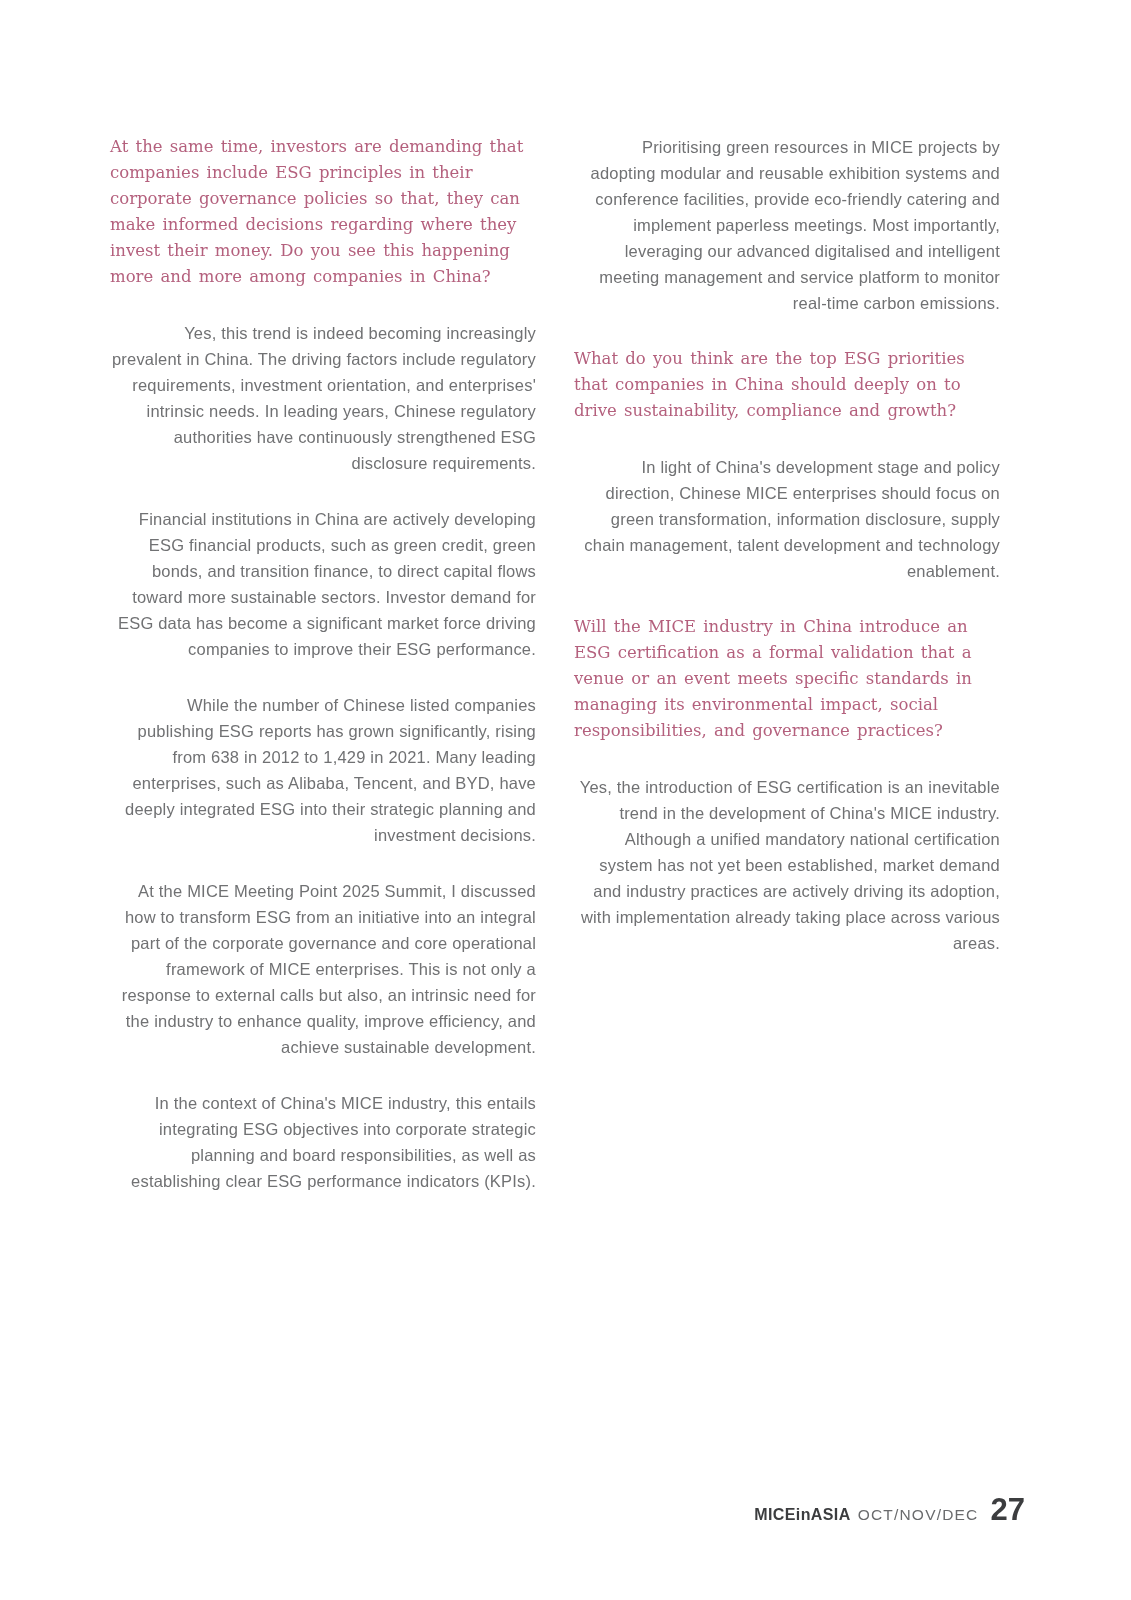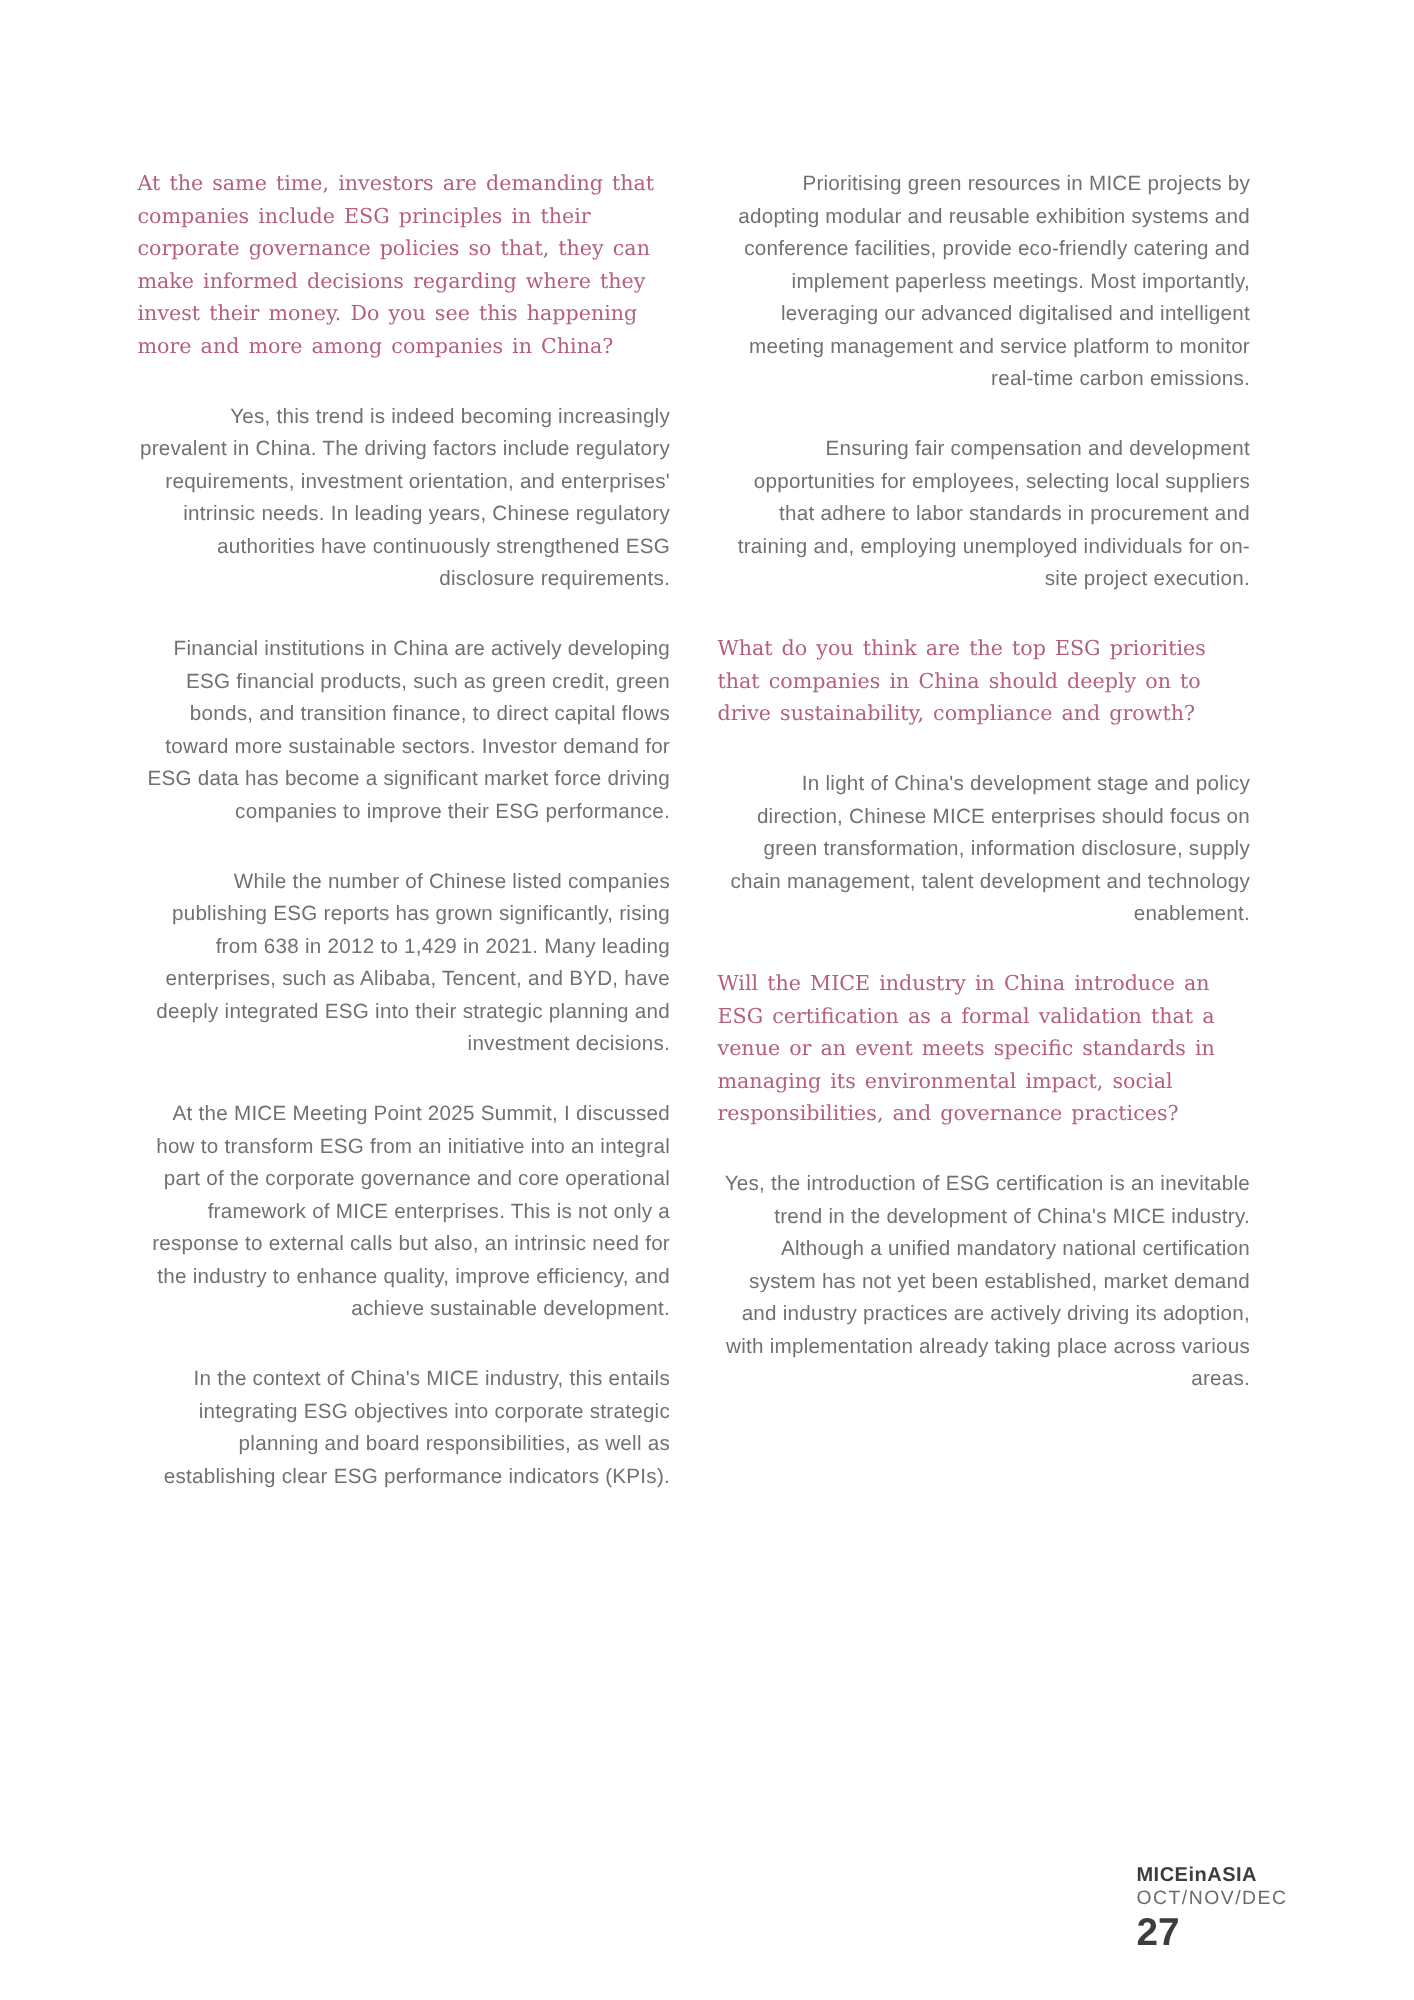--- a/index.html
+++ b/index.html
@@ -48,21 +48,20 @@
   }
   .gap-top {
     margin-top: 26px;
   }
   .footer {
     position: absolute;
     top: 1492px;
     right: 106px;
     display: flex;
     align-items: baseline;
-    flex-direction: column;
   }
   .footer .brand {
     color: var(--footer-dark, #3c3d3f);
     font-size: 16px;
     font-weight: bold;
     letter-spacing: 0.4px;
   }
   .footer .issue {
     color: #6a6b6d;
     font-size: 15.5px;
@@ -87,21 +86,20 @@
       <p class="question">At the same time, investors are demanding that companies include ESG principles in their corporate governance policies so that, they can make informed decisions regarding where they invest their money. Do you see this happening more and more among companies in China?</p>
       <p class="answer">Yes, this trend is indeed becoming increasingly prevalent in China. The driving factors include regulatory requirements, investment orientation, and enterprises' intrinsic needs. In leading years, Chinese regulatory authorities have continuously strengthened ESG disclosure requirements.</p>
       <p class="answer">Financial institutions in China are actively developing ESG financial products, such as green credit, green bonds, and transition finance, to direct capital flows toward more sustainable sectors. Investor demand for ESG data has become a significant market force driving companies to improve their ESG performance.</p>
       <p class="answer">While the number of Chinese listed companies publishing ESG reports has grown significantly, rising from 638 in 2012 to 1,429 in 2021. Many leading enterprises, such as Alibaba, Tencent, and BYD, have deeply integrated ESG into their strategic planning and investment decisions.</p>
       <p class="answer">At the MICE Meeting Point 2025 Summit, I discussed how to transform ESG from an initiative into an integral part of the corporate governance and core operational framework of MICE enterprises. This is not only a response to external calls but also, an intrinsic need for the industry to enhance quality, improve efficiency, and achieve sustainable development.</p>
       <p class="answer">In the context of China's MICE industry, this entails integrating ESG objectives into corporate strategic planning and board responsibilities, as well as establishing clear ESG performance indicators (KPIs).</p>
     </section>
 
     <section class="col">
       <p class="answer">Prioritising green resources in MICE projects by adopting modular and reusable exhibition systems and conference facilities, provide eco-friendly catering and implement paperless meetings.  Most importantly, leveraging our advanced digitalised and intelligent meeting management and service platform to monitor real-time carbon emissions.</p>
-      <p class="answer">Ensuring fair compensation and development opportunities for employees, selecting local suppliers that adhere to labor standards in procurement and training and, employing unemployed individuals for on-site project execution.</p>
       <p class="question gap-top">What do you think are the top ESG priorities that companies in China should deeply on to drive sustainability, compliance and growth?</p>
       <p class="answer">In light of China's development stage and policy direction, Chinese MICE enterprises should focus on green transformation, information disclosure, supply chain management, talent development and technology enablement.</p>
       <p class="question gap-top">Will the MICE industry in China introduce an ESG certification as a formal validation that a venue or an event meets specific standards in managing its environmental impact, social responsibilities, and governance practices?</p>
       <p class="answer">Yes, the introduction of ESG certification is an inevitable trend in the development of China's MICE industry. Although a unified mandatory national certification system has not yet been established, market demand and industry practices are actively driving its adoption, with implementation already taking place across various areas.</p>
     </section>
 
   </main>
 
   <footer class="footer">
     <span class="brand">MICEinASIA</span>

